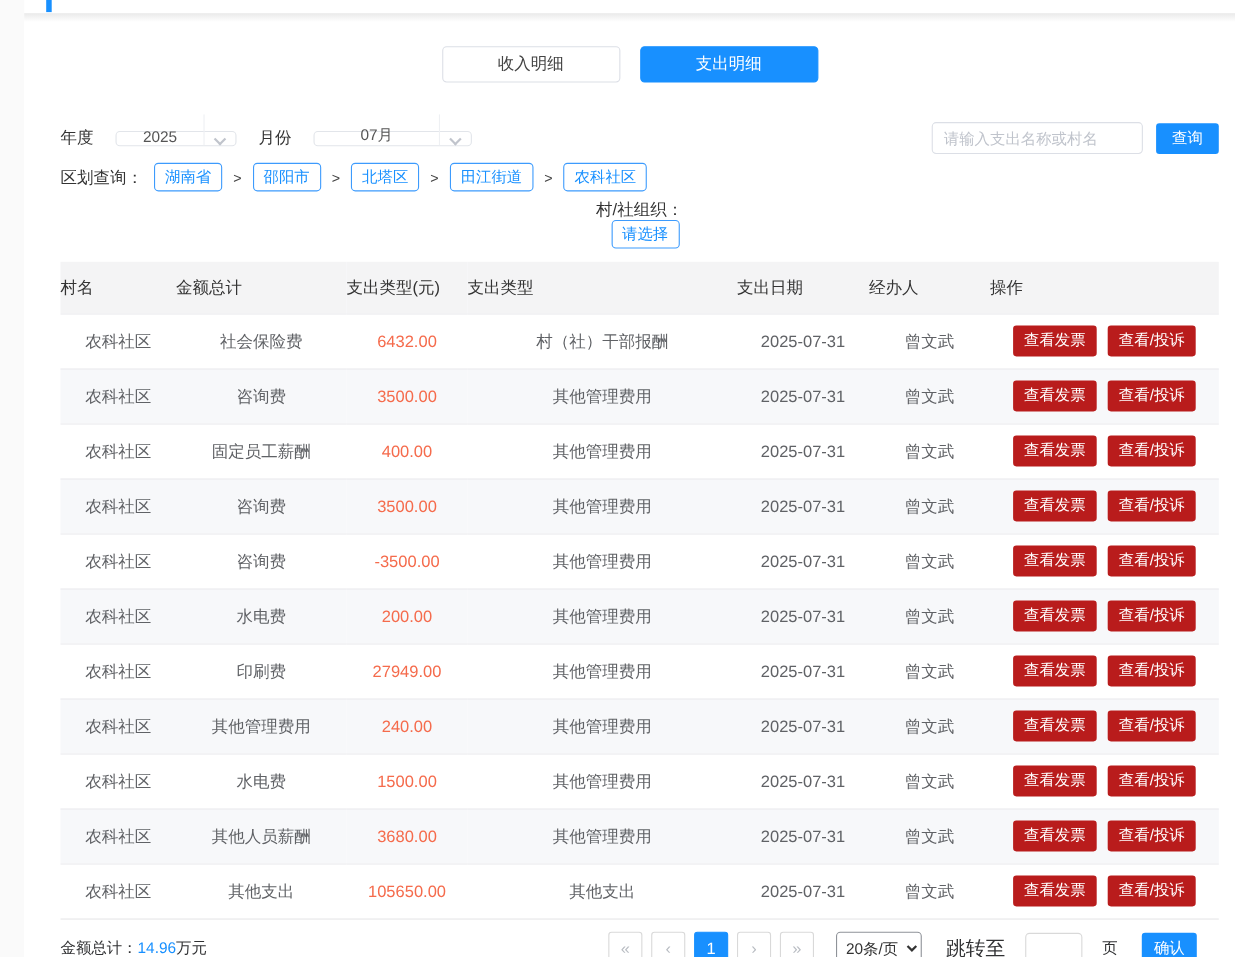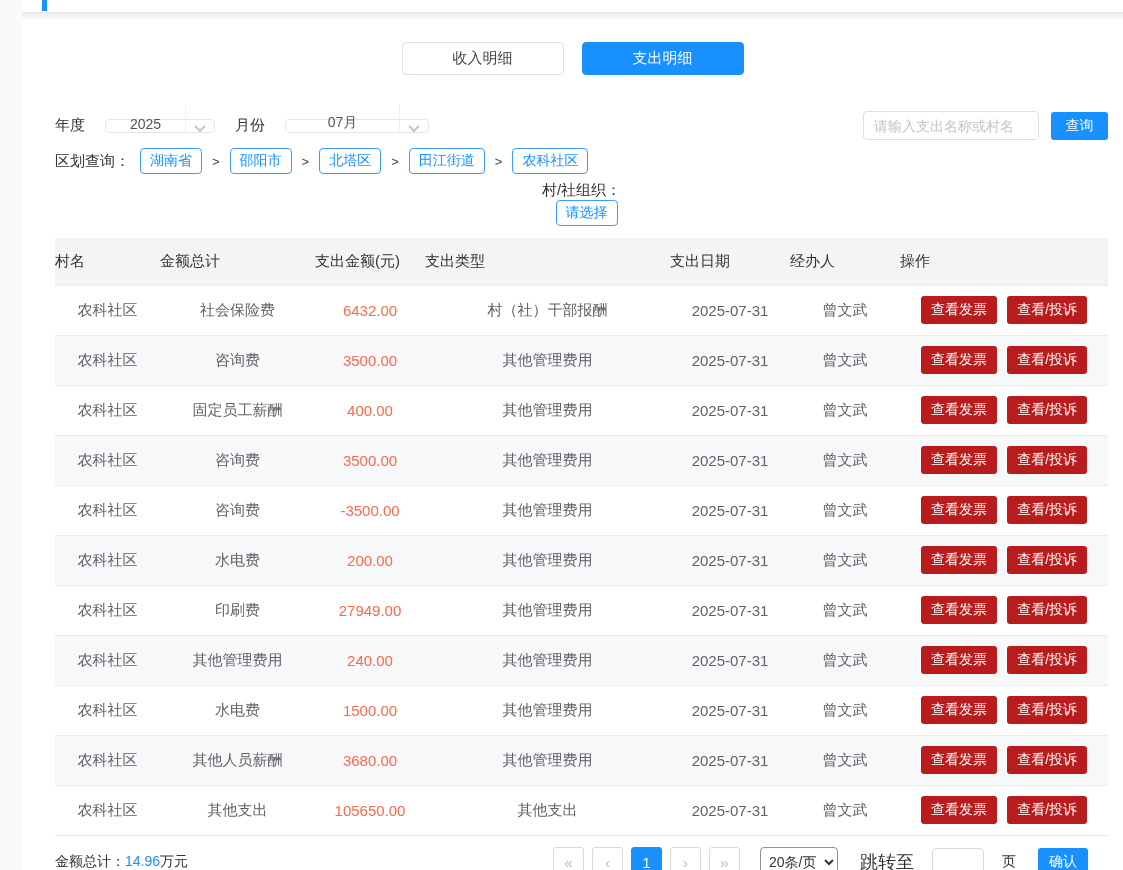--- a/index.html
+++ b/index.html
@@ -46,21 +46,21 @@
   .sel .chev-box { width: 28px; display: flex; justify-content: center; align-items: center; }
   .chev {
     width: 8px; height: 8px; border-right: 2px solid #c0c4cc; border-bottom: 2px solid #c0c4cc;
     transform: rotate(45deg) translate(-1px,-1px);
   }
   .sel-year { width: 110px; }
   .sel-month { width: 144px; margin-right: 0; }
   .sel-month .sel-value { text-align: center; }
   .spacer { flex: 1; }
   .search-input {
-    width: 176px; height: 29px; border: 1px solid #dcdfe6; border-radius: 4px;
+    width: 192px; height: 29px; border: 1px solid #dcdfe6; border-radius: 4px;
     padding: 0 10px; font-size: 14px; color: #333; outline: none;
   }
   .search-input::placeholder { color: #c0c4cc; }
   .search-btn {
     width: 57px; height: 28px; margin-left: 12px; background: #1890ff; color: #fff;
     border: none; border-radius: 3px; font-size: 14px; cursor: pointer;
   }
   .row2 { margin-top: 8px; }
   .row3 { margin-top: 7px; flex-direction: column; }
   .chips { display: flex; align-items: center; margin-left: 10px; }
@@ -200,21 +200,21 @@
           <col style="width:110px">
         <col style="width:245px">
           <col style="width:120px">
           <col style="width:110px">
         <col style="width:208px">
       </colgroup>
       <thead>
         <tr>
           <th>村名</th>
           <th>金额总计</th>
-          <th>支出金额(元)</th>
+          <th>支出类型(元)</th>
           <th>支出类型</th>
           <th>支出日期</th>
           <th>经办人</th>
           <th>操作</th>
         </tr>
       </thead>
       <tbody>
         <tr>
             <td>农科社区</td>
             <td>社会保险费</td>

